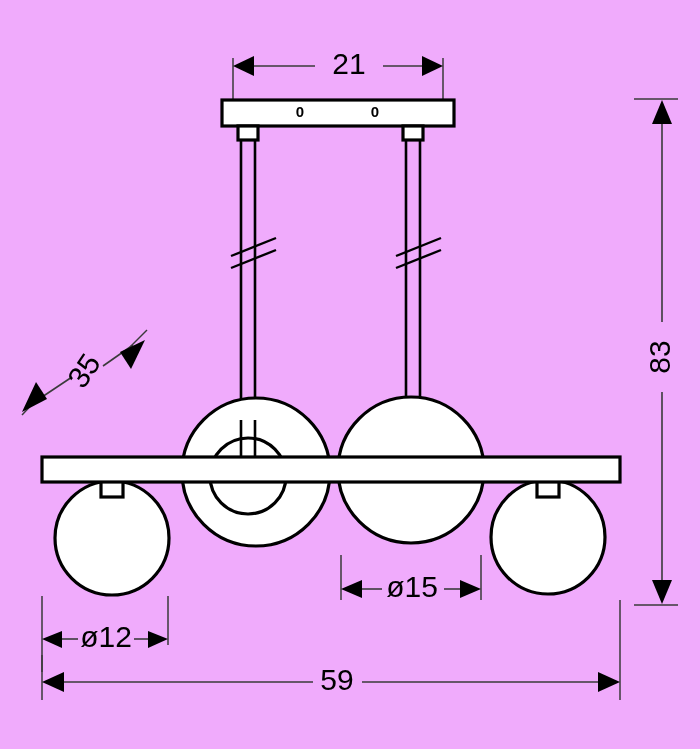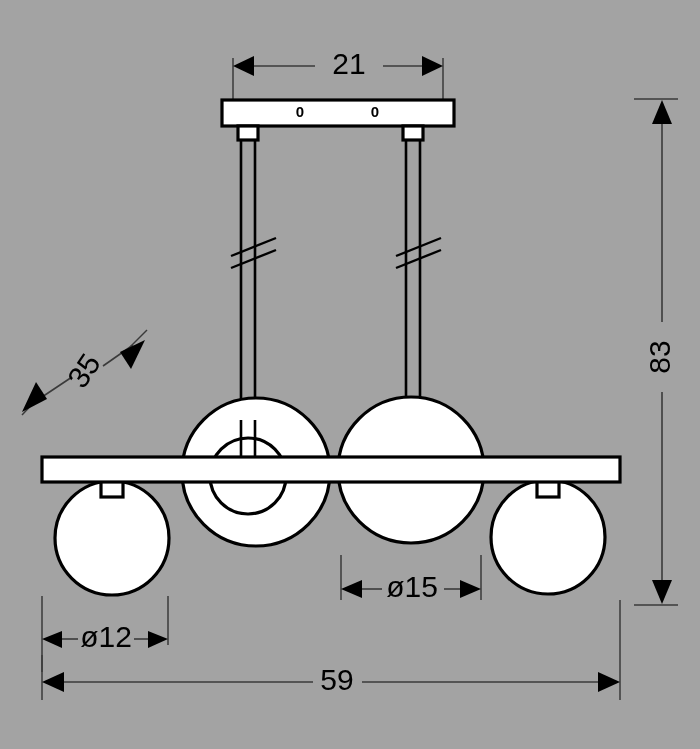--- a/index.html
+++ b/index.html
@@ -8,21 +8,21 @@
     padding: 0;
     background: #ffffff;
   }
   body {
     font-family: "Liberation Sans", sans-serif;
   }
   #drawing-root {
     position: relative;
     width: 700px;
     height: 749px;
-    background: #a3a3a3;
+    background: #f0abfc;
     overflow: hidden;
     text-align: right;
   }
   svg#tech-svg {
     display: block;
     width: 700px;
     height: 749px;
   }
   .part-fill-white {
     fill: #ffffff;

